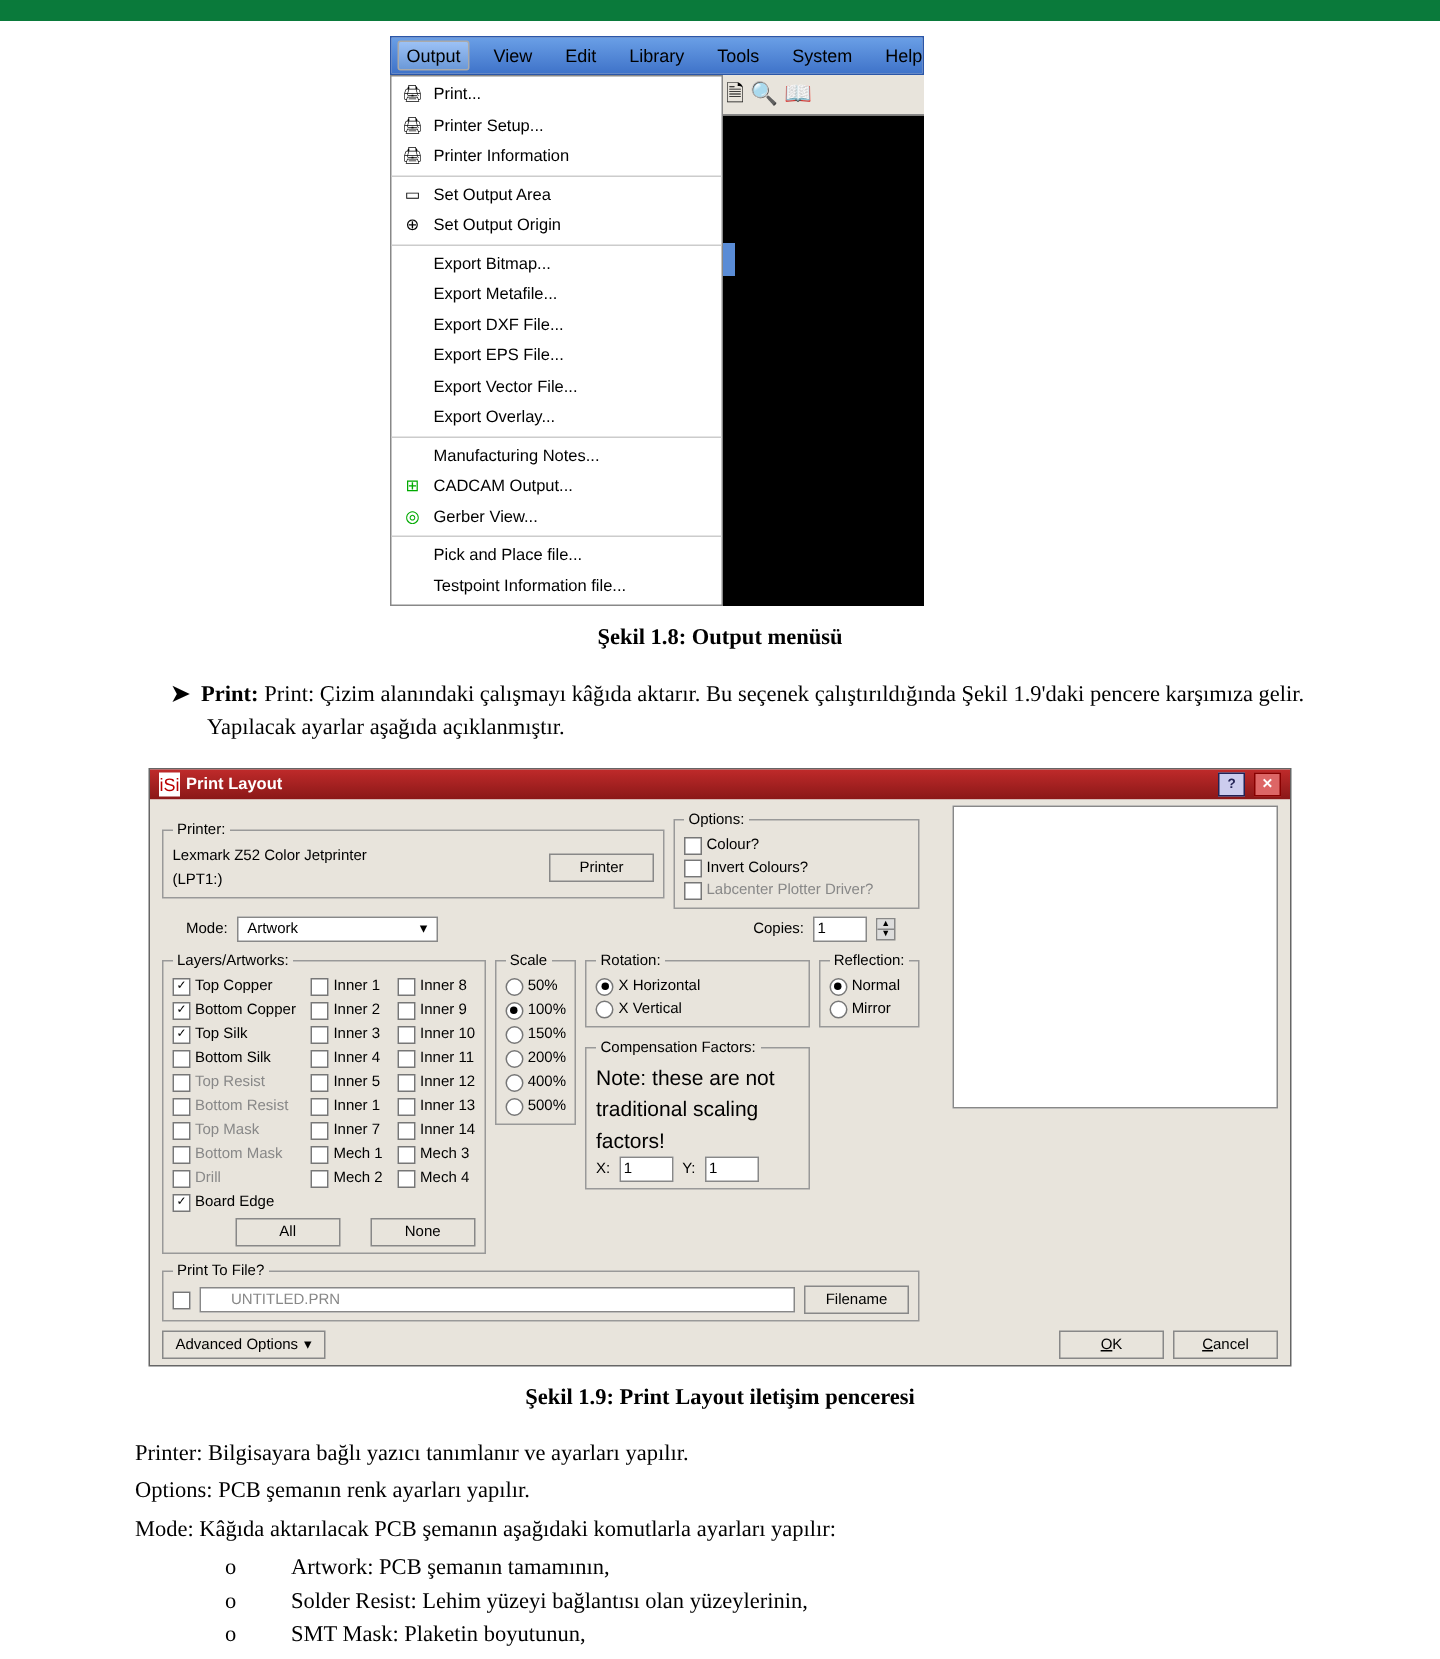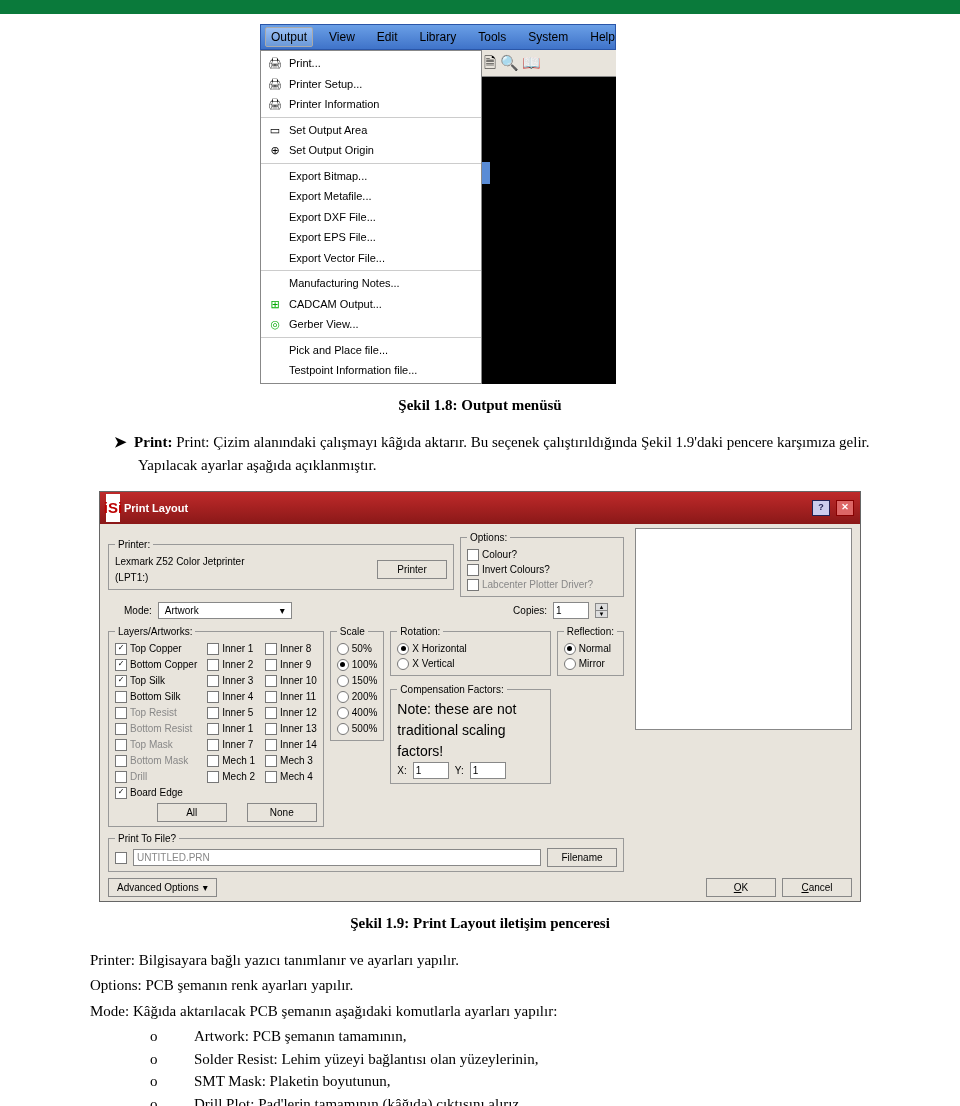--- a/index.html
+++ b/index.html
@@ -11,40 +11,40 @@
 .menubar .mitem{padding:1px 6px}
 .menubar .mitem.active{background:linear-gradient(#9cc1f5,#6b99d8);border:1px solid #aaa;border-radius:2px;padding:0 5px}
 .dropdown{background:#fff;border:1px solid #888;font-family:Arial,sans-serif;font-size:11px;color:#000;padding:2px 0;width:220px}
 .dditem{padding:2px 6px 2px 6px;display:flex;align-items:center;gap:6px;white-space:nowrap}
 .dditem .ic{width:16px;height:14px;display:flex;align-items:center;justify-content:center;font-size:11px}
 .ddsep{height:1px;background:#ccc;margin:2px 0}
 .caption{text-align:center;font-weight:bold;margin:10px 0 14px 0}
 .indent{margin-left:48px;text-indent:-24px}
 .printlayout{width:760px;margin:12px auto 6px auto;border:1px solid #666;font-family:Tahoma,Arial,sans-serif;font-size:10px}
 .pl-title{background:linear-gradient(#bf2a2a,#8a1818);color:#fff;padding:2px 6px;display:flex;align-items:center;gap:4px;font-weight:bold;font-size:11px}
-.pl-title .tico{width:14px;height:28px;background:#fff;color:#b00;display:flex;align-items:center;justify-content:center;font-size:15px;font-weight:bold}
+.pl-title .tico{width:14px;height:16px;background:#fff;color:#b00;display:flex;align-items:center;justify-content:center;font-size:12px;font-weight:normal}
 .pl-title .close{margin-left:auto;width:16px;height:14px;background:#cce;border:1px solid #225;display:flex;align-items:center;justify-content:center;color:#225;font-size:9px}
 .pl-close2{width:16px;height:14px;background:#d66;border:1px solid #800;display:flex;align-items:center;justify-content:center;color:#fff;font-size:9px;margin-left:2px}
 .pl-body{background:#e8e4dc;padding:4px 8px}
 fieldset{border:1px solid #999;margin:2px 0;padding:2px 6px 4px 6px}
 legend{font-size:10px;padding:0 3px}
 .row{display:flex;align-items:center;gap:6px}
 .btn{background:#e8e4dc;border:1px solid #888;padding:1px 8px;font-size:10px;min-width:52px;text-align:center}
 .col{display:flex;flex-direction:column;gap:1px}
 .chk,.rad{display:flex;align-items:center;gap:3px;white-space:nowrap}
 .chk .box{width:10px;height:10px;border:1px solid #777;background:#fff;font-size:8px;line-height:8px;text-align:center}
 .rad .circ{width:10px;height:10px;border:1px solid #777;border-radius:50%;background:#fff;display:flex;align-items:center;justify-content:center}
 .rad .circ .dot{width:5px;height:5px;border-radius:50%;background:#000}
 .num{width:30px;border:1px solid #888;background:#fff;padding:0 2px;display:inline-block;text-align:left}
 .label-dim{color:#888}
 .spin{display:inline-flex;flex-direction:column;border:1px solid #888}
 .spin div{width:11px;height:6px;font-size:6px;line-height:6px;text-align:center;background:#ddd;border-bottom:1px solid #888}
 .spin div:last-child{border-bottom:0}
 .preview{width:215px;height:200px;background:#fff;border:1px solid #888;margin-left:6px}
-.flexwrap{display:flex;gap:5px}
+.flexwrap{display:flex;gap:16px}
 .section{margin-top:12px}
 .section p{margin:3px 0}
 .opts{margin-left:60px}
 .opts .orow{display:flex;gap:24px}
 .opts .obul{width:20px}
 </style>
 </head>
 <body>
 
 <div class="page">
@@ -97,20 +97,24 @@
               <span class="ic"></span>
               <span>Export DXF File...</span>
             </div>
           <div class="dditem">
               <span class="ic"></span>
               <span>Export EPS File...</span>
             </div>
           <div class="dditem">
               <span class="ic"></span>
               <span>Export Vector File...</span>
+            </div>
+          <div class="dditem">
+              <span class="ic"></span>
+              <span>Export Overlay...</span>
             </div>
           <div class="ddsep"></div>
           <div class="dditem">
               <span class="ic"></span>
               <span>Manufacturing Notes...</span>
             </div>
           <div class="dditem">
               <span class="ic" style="color:#0a0">⊞</span>
               <span>CADCAM Output...</span>
             </div>
@@ -394,21 +398,21 @@
                   </div>
               </fieldset>
             </div>
 
             <fieldset>
               <legend>Print To File?</legend>
               <div class="row">
                 <span class="chk">
                     <span class="box"></span>
                   </span>
-                <span style="background:#fff;border:1px solid #888;padding:0 3px;flex:1;color:#888">UNTITLED.PRN</span>
+                <span style="background:#fff;border:1px solid #888;padding:0 20px;flex:1;color:#888">UNTITLED.PRN</span>
                 <span class="btn">Filename</span>
               </div>
             </fieldset>
           </div>
           <div class="preview"></div>
         </div>
         <div class="row" style="margin-top:4px">
           <span class="btn" style="display:flex;gap:4px">
               <span>Advanced Options</span>
               <span>▾</span>

